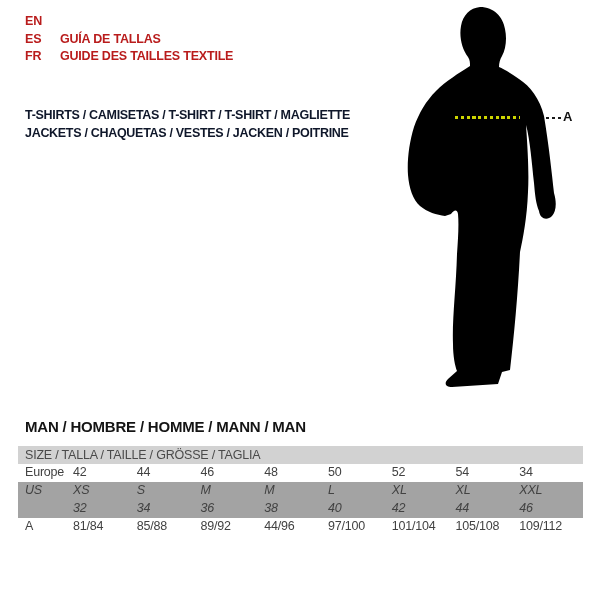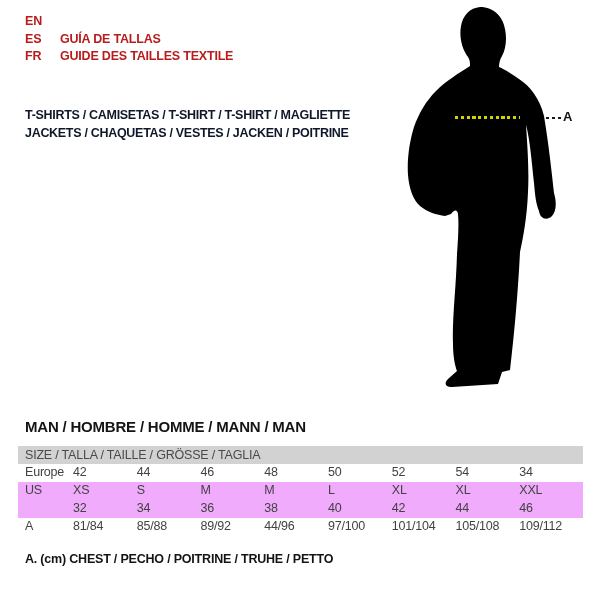--- a/index.html
+++ b/index.html
@@ -39,21 +39,21 @@
   .man-title{position:absolute;left:25px;top:418px;font-size:15px;
     font-weight:700;letter-spacing:-0.2px;color:#141414;}
 
   
   .size-table{position:absolute;left:18px;top:446px;width:565px;
     font-size:12.5px;letter-spacing:-0.2px;color:#424242;}
   .thead{height:18px;line-height:18px;padding-left:7px;
     background:#d2d2d2;color:#4a4a4a;}
   .trow{display:grid;grid-template-columns:55px repeat(8,1fr);
     height:18px;line-height:17.5px;}
-  .trow.shade{background:#f0abfc;}
+  .trow.shade{background:#a3a3a3;font-style:italic;}
   .trow .rlabel{text-align:left;padding-left:7px;}
   .trow .cell{}
 
   
   .footnote{position:absolute;left:25px;top:552px;font-size:12.5px;
     font-weight:700;letter-spacing:-0.2px;color:#141414;}
 </style>
 </head>
 <body>
 
@@ -168,15 +168,14 @@
       <span class="cell">85/88</span>
       <span class="cell">89/92</span>
       <span class="cell">44/96</span>
       <span class="cell">97/100</span>
       <span class="cell">101/104</span>
       <span class="cell">105/108</span>
       <span class="cell">109/112</span>
     </div>
   </div>
 
-  <div class="footnote">A. (cm) CHEST / PECHO / POITRINE / TRUHE / PETTO</div>
 
 </div>
 
 </body></html>

